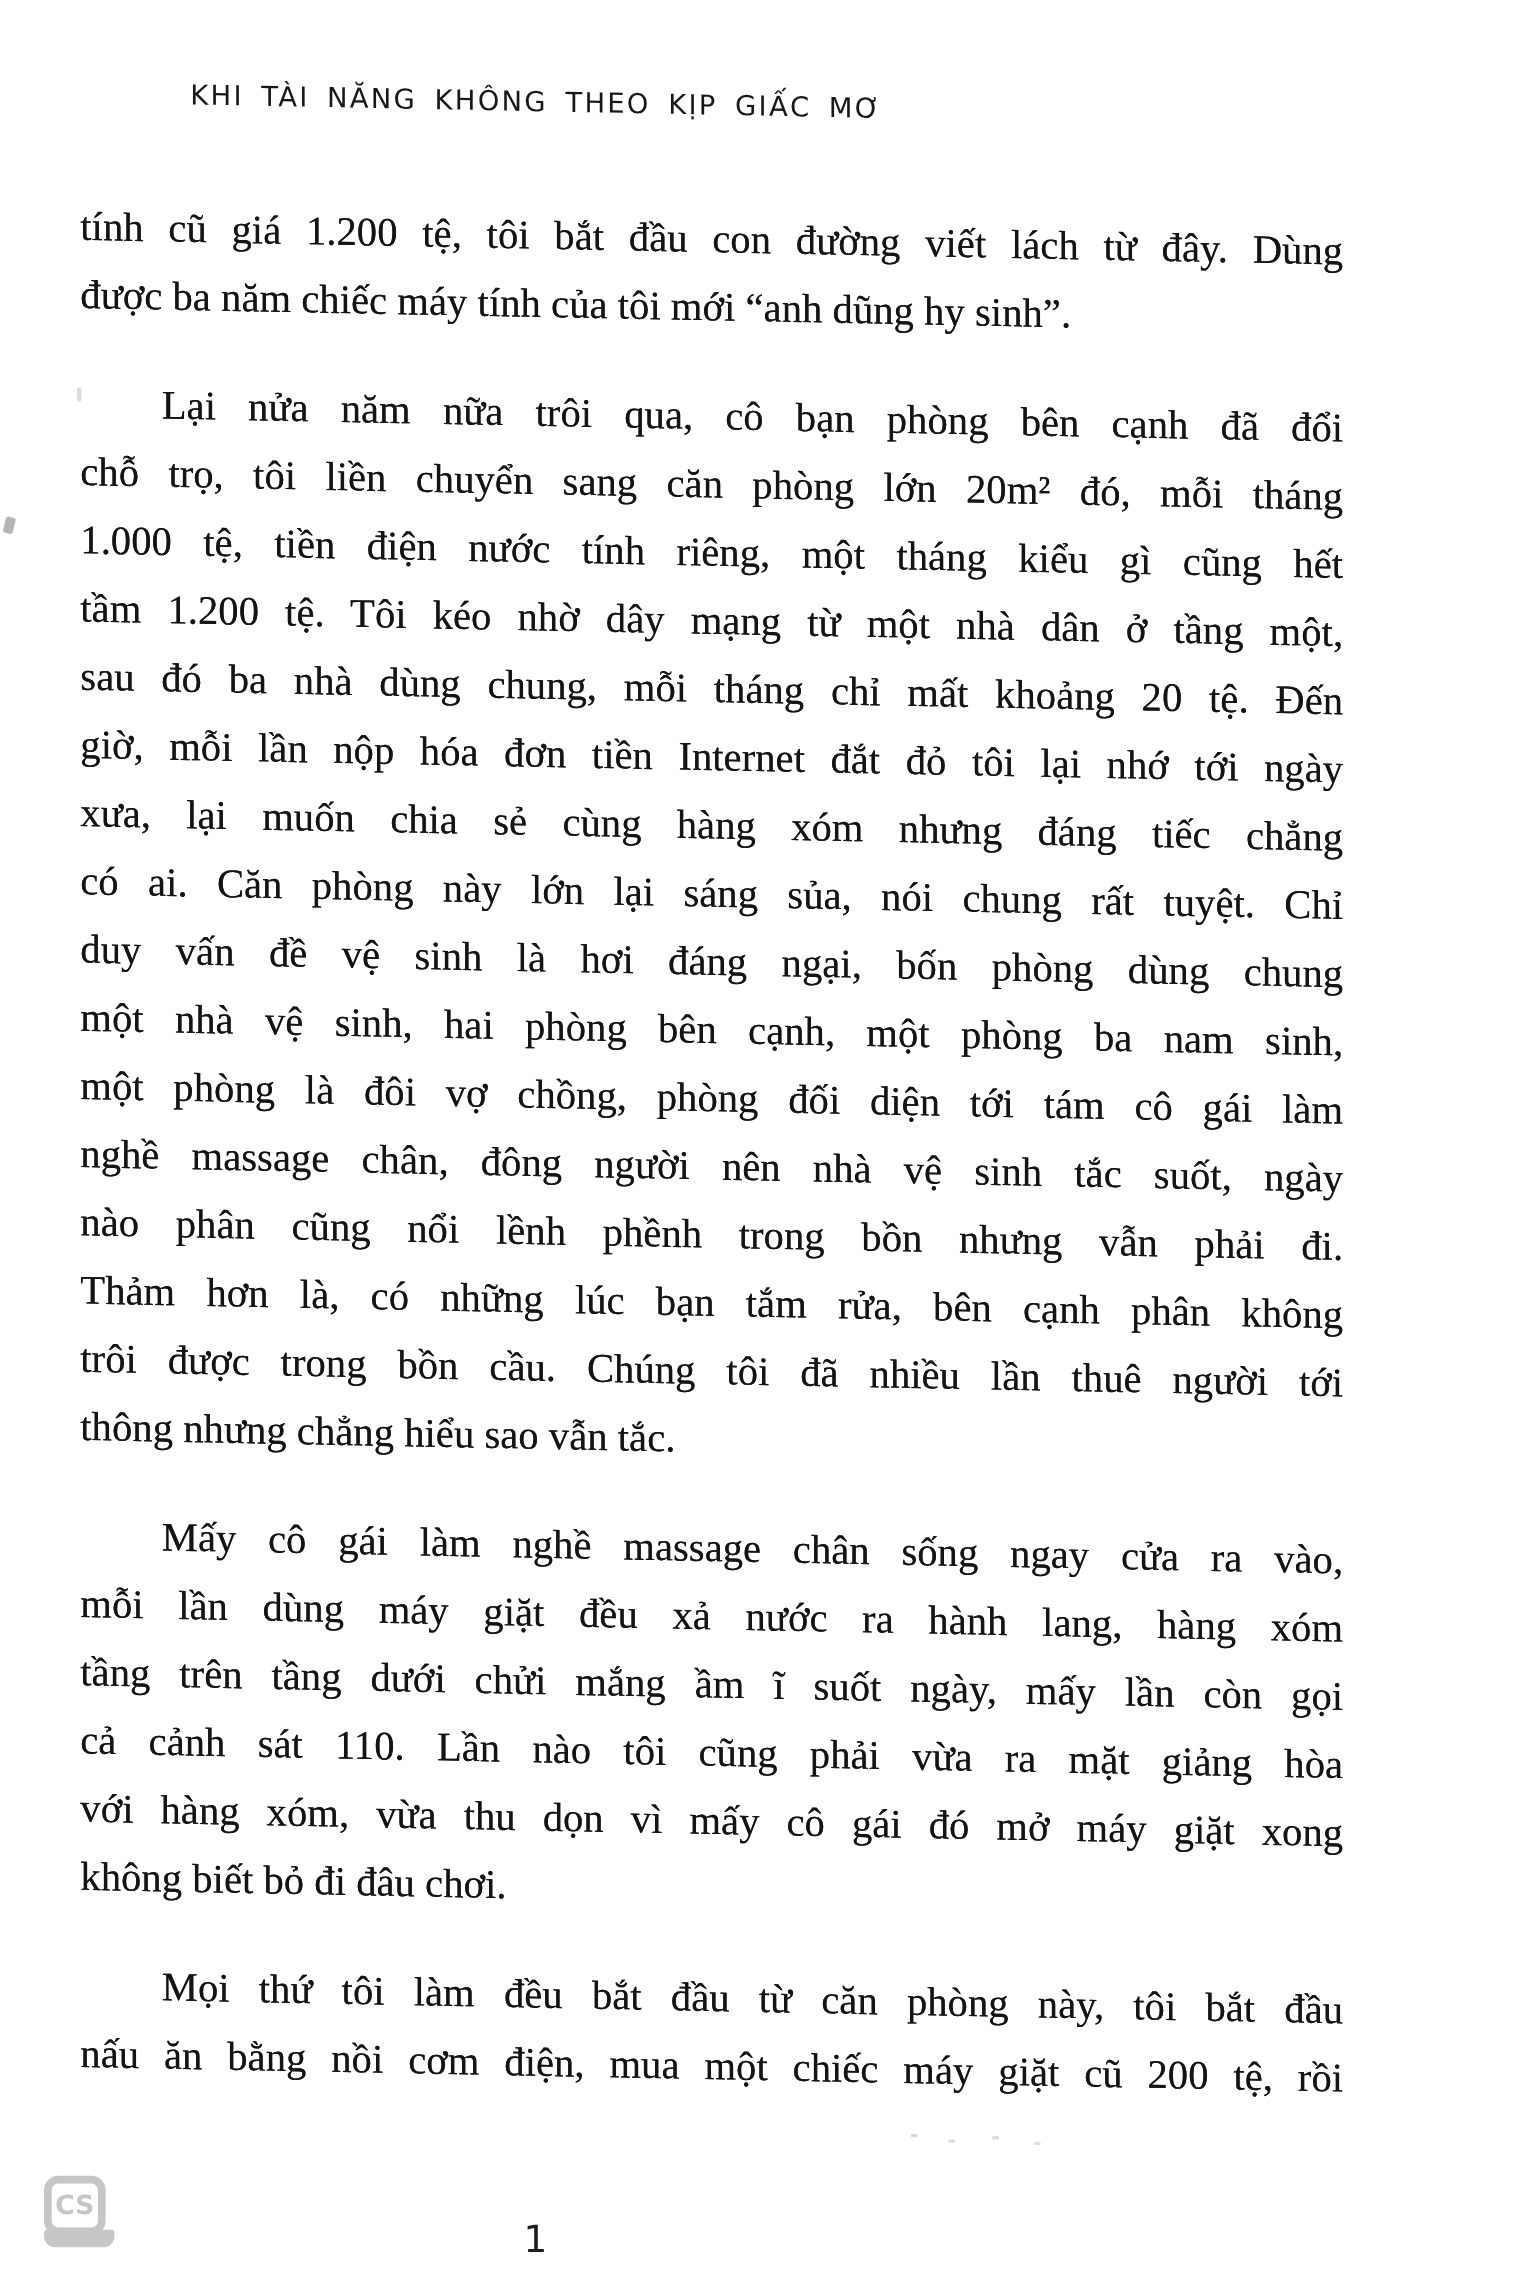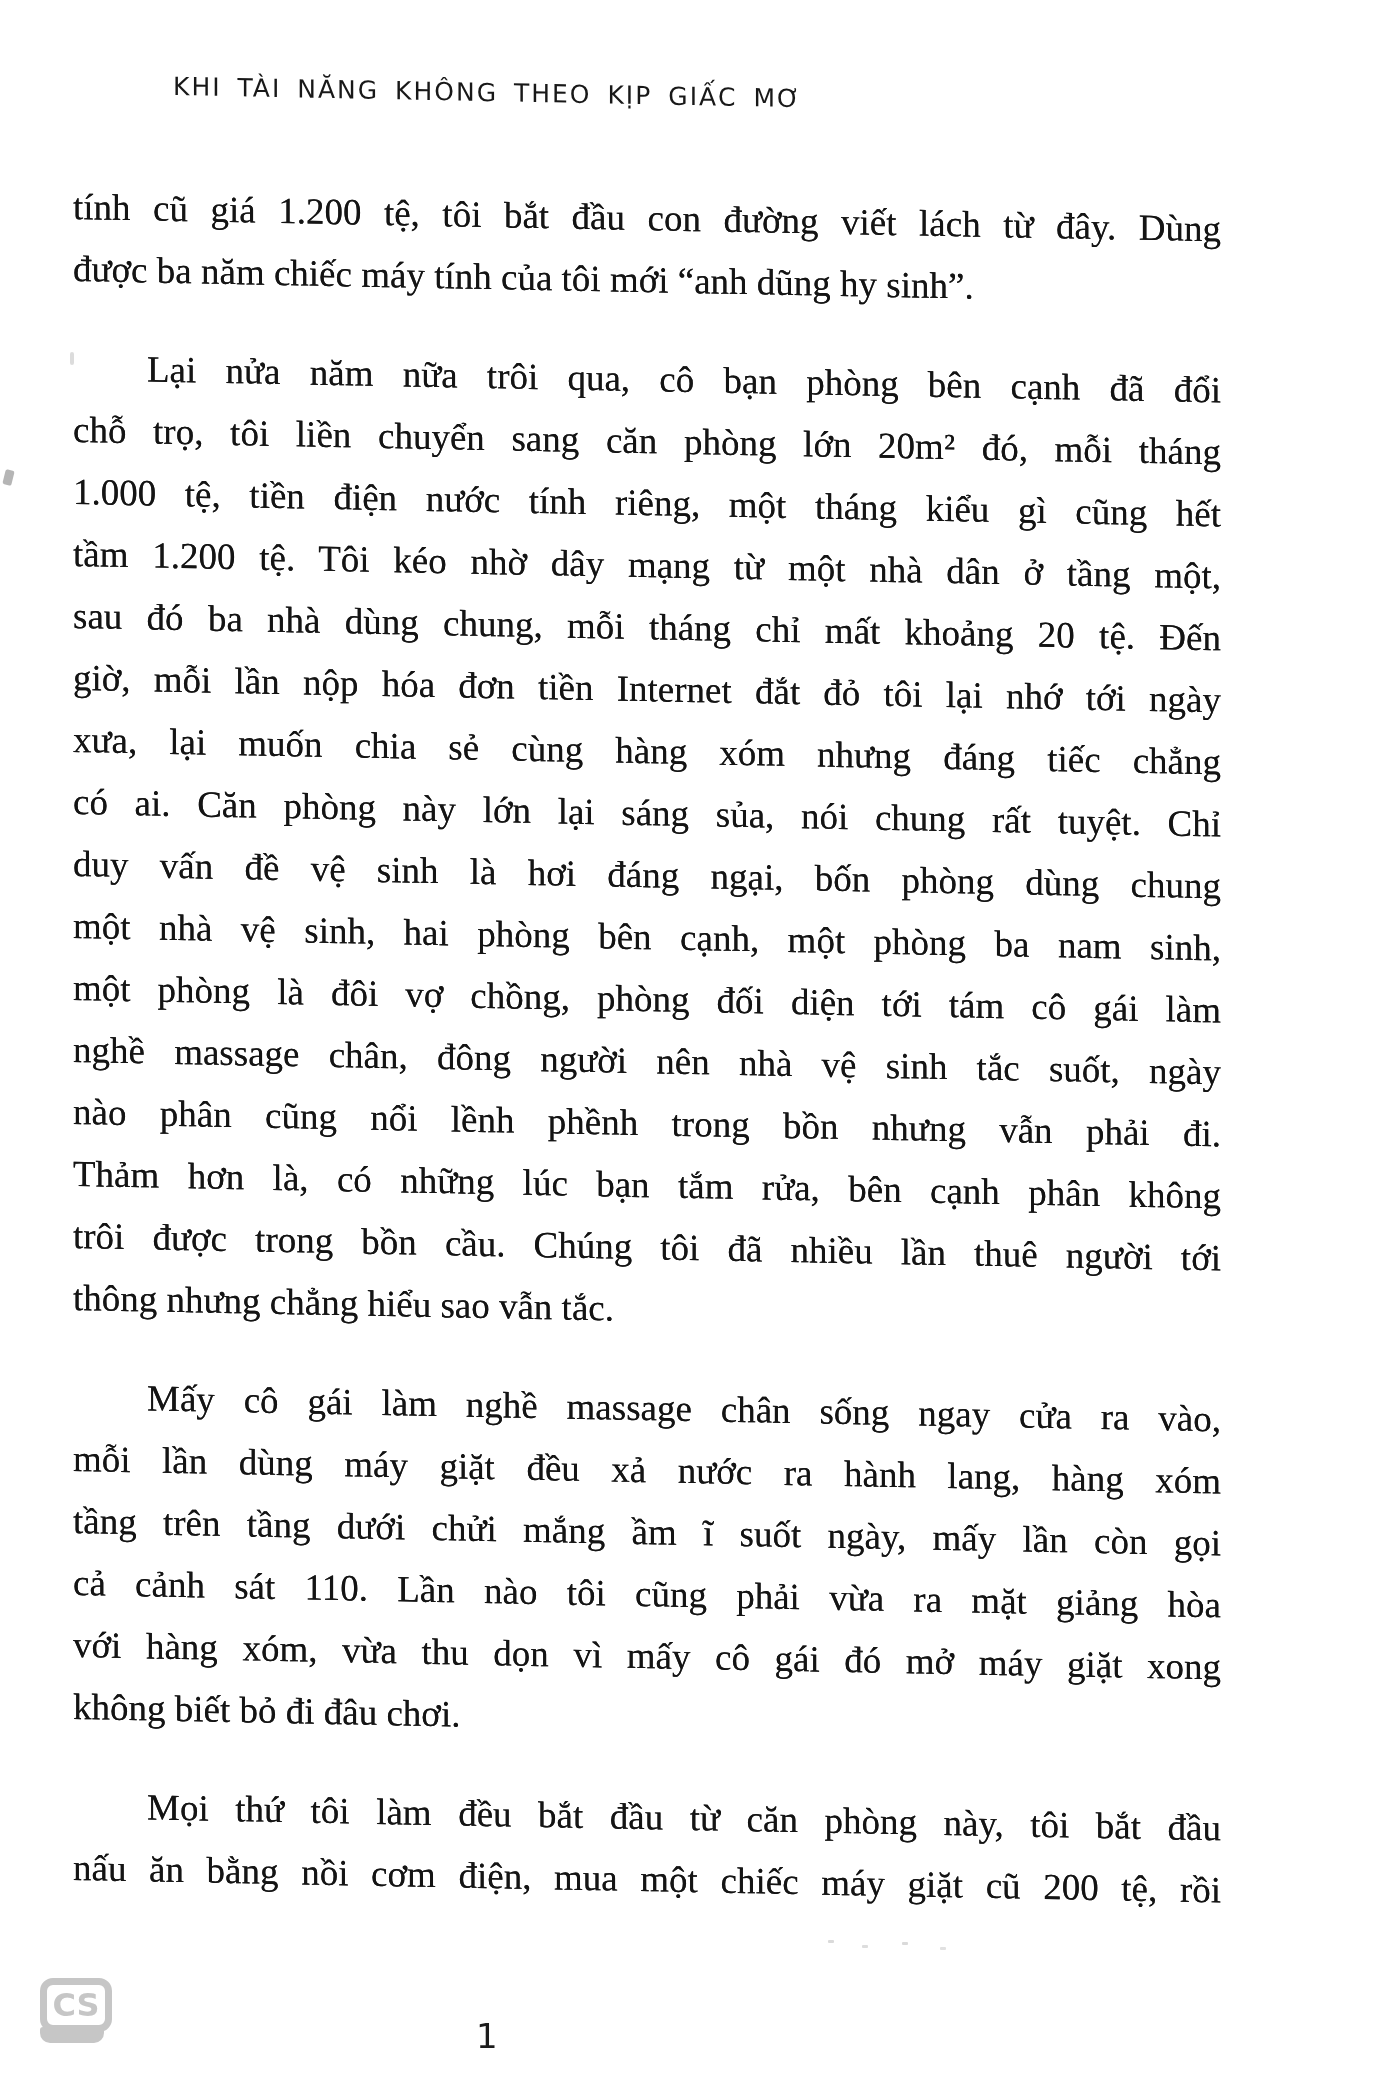--- a/index.html
+++ b/index.html
@@ -33,25 +33,25 @@
     position:absolute;left:476px;top:2016px;
     font-family:"DejaVu Sans",sans-serif;font-size:34px;
     letter-spacing:16px;color:#1c1c1c;
   }
   .watermark{
     position:absolute;left:40px;top:1978px;
     display:flex;align-items:flex-start;gap:16px;
   }
   .cs-logo{width:64px;}
   .cs-logo-box{
-    box-sizing:border-box;width:72px;height:54px;
+    box-sizing:border-box;width:56px;height:54px;
     border:7px solid #c6c6c6;border-radius:13px;background:#fff;
     display:flex;align-items:center;justify-content:center;
     font-family:"DejaVu Sans",sans-serif;font-weight:bold;
-    font-size:32px;color:#c6c6c6;letter-spacing:0;
+    font-size:24px;color:#c6c6c6;letter-spacing:0;
   }
   .cs-logo-base{
     width:64px;height:16px;background:#c6c6c6;
     border-radius:3px 3px 10px 10px;margin-top:-5px;
   }
   .wm-text{
     font-family:"Liberation Sans",sans-serif;font-size:41px;line-height:46px;
     color:#bdbdbd;white-space:nowrap;margin-top:2px;
   }
   .artifact{position:absolute;}

